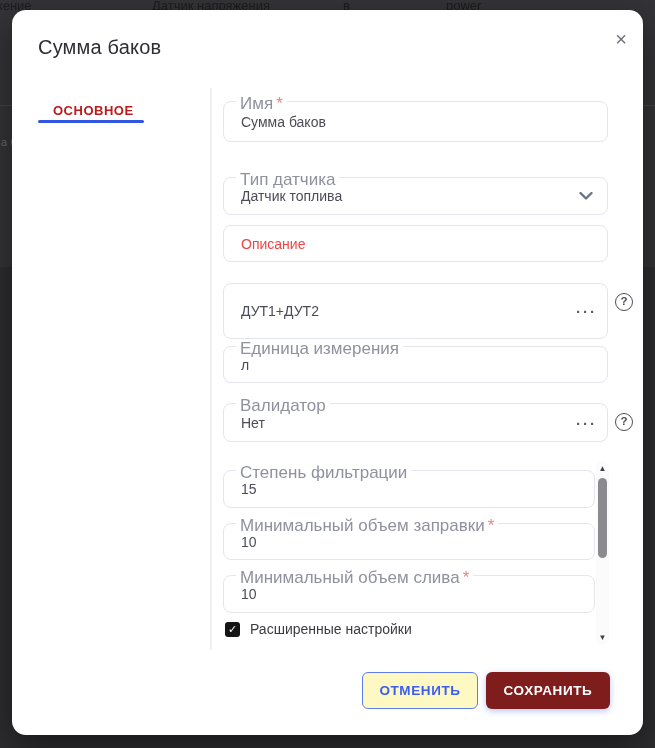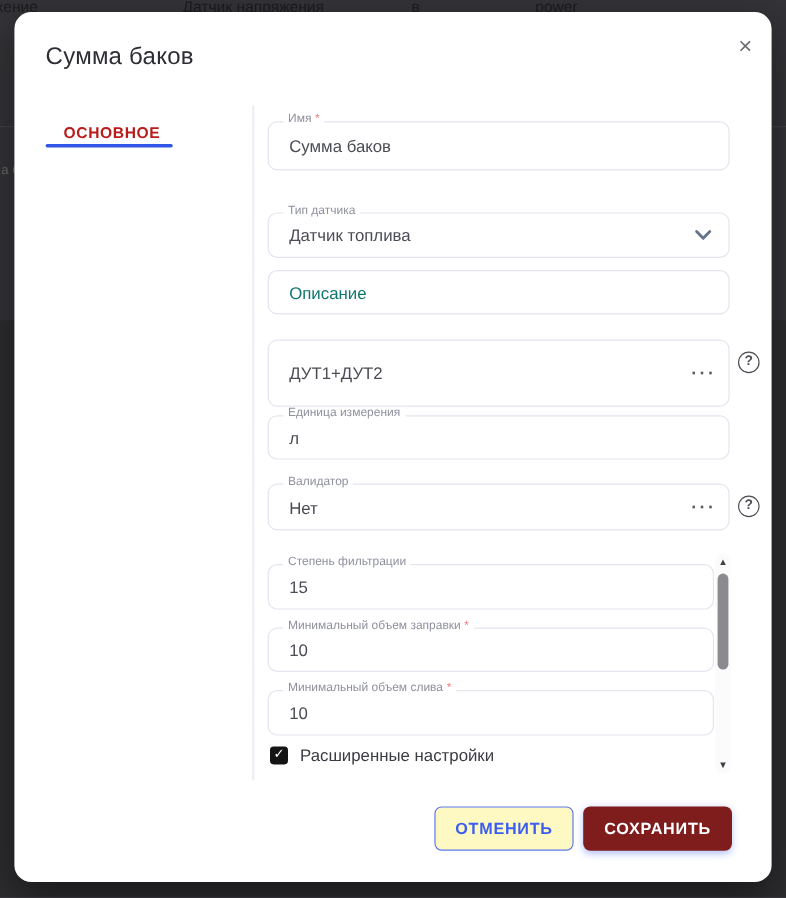--- a/index.html
+++ b/index.html
@@ -33,25 +33,25 @@
   .tab-calc { top:125px; }
   .tab-underline { position:absolute; left:26px; top:110px; width:106px;
                    height:3px; background:#3056e3; border-radius:2px; }
   .vdivider { position:absolute; left:198px; top:78px; width:2px; height:562px;
               background:#eeeef4; }
   
   .field { position:absolute; left:211px; width:385px; background:#fff;
            border:1px solid #e4e5ee; border-radius:8px; cursor:text; }
   .field.narrow { width:372px;text-decoration:underline; }
   .flabel { position:absolute; top:-8px; left:12px; background:#fff;
-            padding:0 4px; font-size:10px; color:#8f919e; white-space:nowrap; }
+            padding:0 4px; font-size:17px; color:#8f919e; white-space:nowrap; }
   .req { color:#ef8080; margin-left:3px; }
   .fvalue { position:absolute; left:17px; top:50%; transform:translateY(-50%);
             font-size:14px; color:#4b4c56; white-space:nowrap; }
-  .fph { color:#0f766e; }
+  .fph { color:#ef4444; }
   .more-btn { position:absolute; right:10px; top:50%; transform:translateY(-50%);
               background:none; border:none; font-size:15px; font-weight:700;
               letter-spacing:2px; color:#5c5d64; cursor:pointer;
               font-family:inherit; line-height:1; }
   .chev { position:absolute; right:14px; top:50%; transform:translateY(-50%);
           width:14px; height:9px; }
   .help-circle { position:absolute; left:603px; width:18px; height:18px;
                  border:1.7px solid #4e4f56; border-radius:50%; color:#4e4f56;
                  font-size:11.5px; font-weight:700; text-align:center;
                  line-height:15px; cursor:pointer; background:#fff; }

